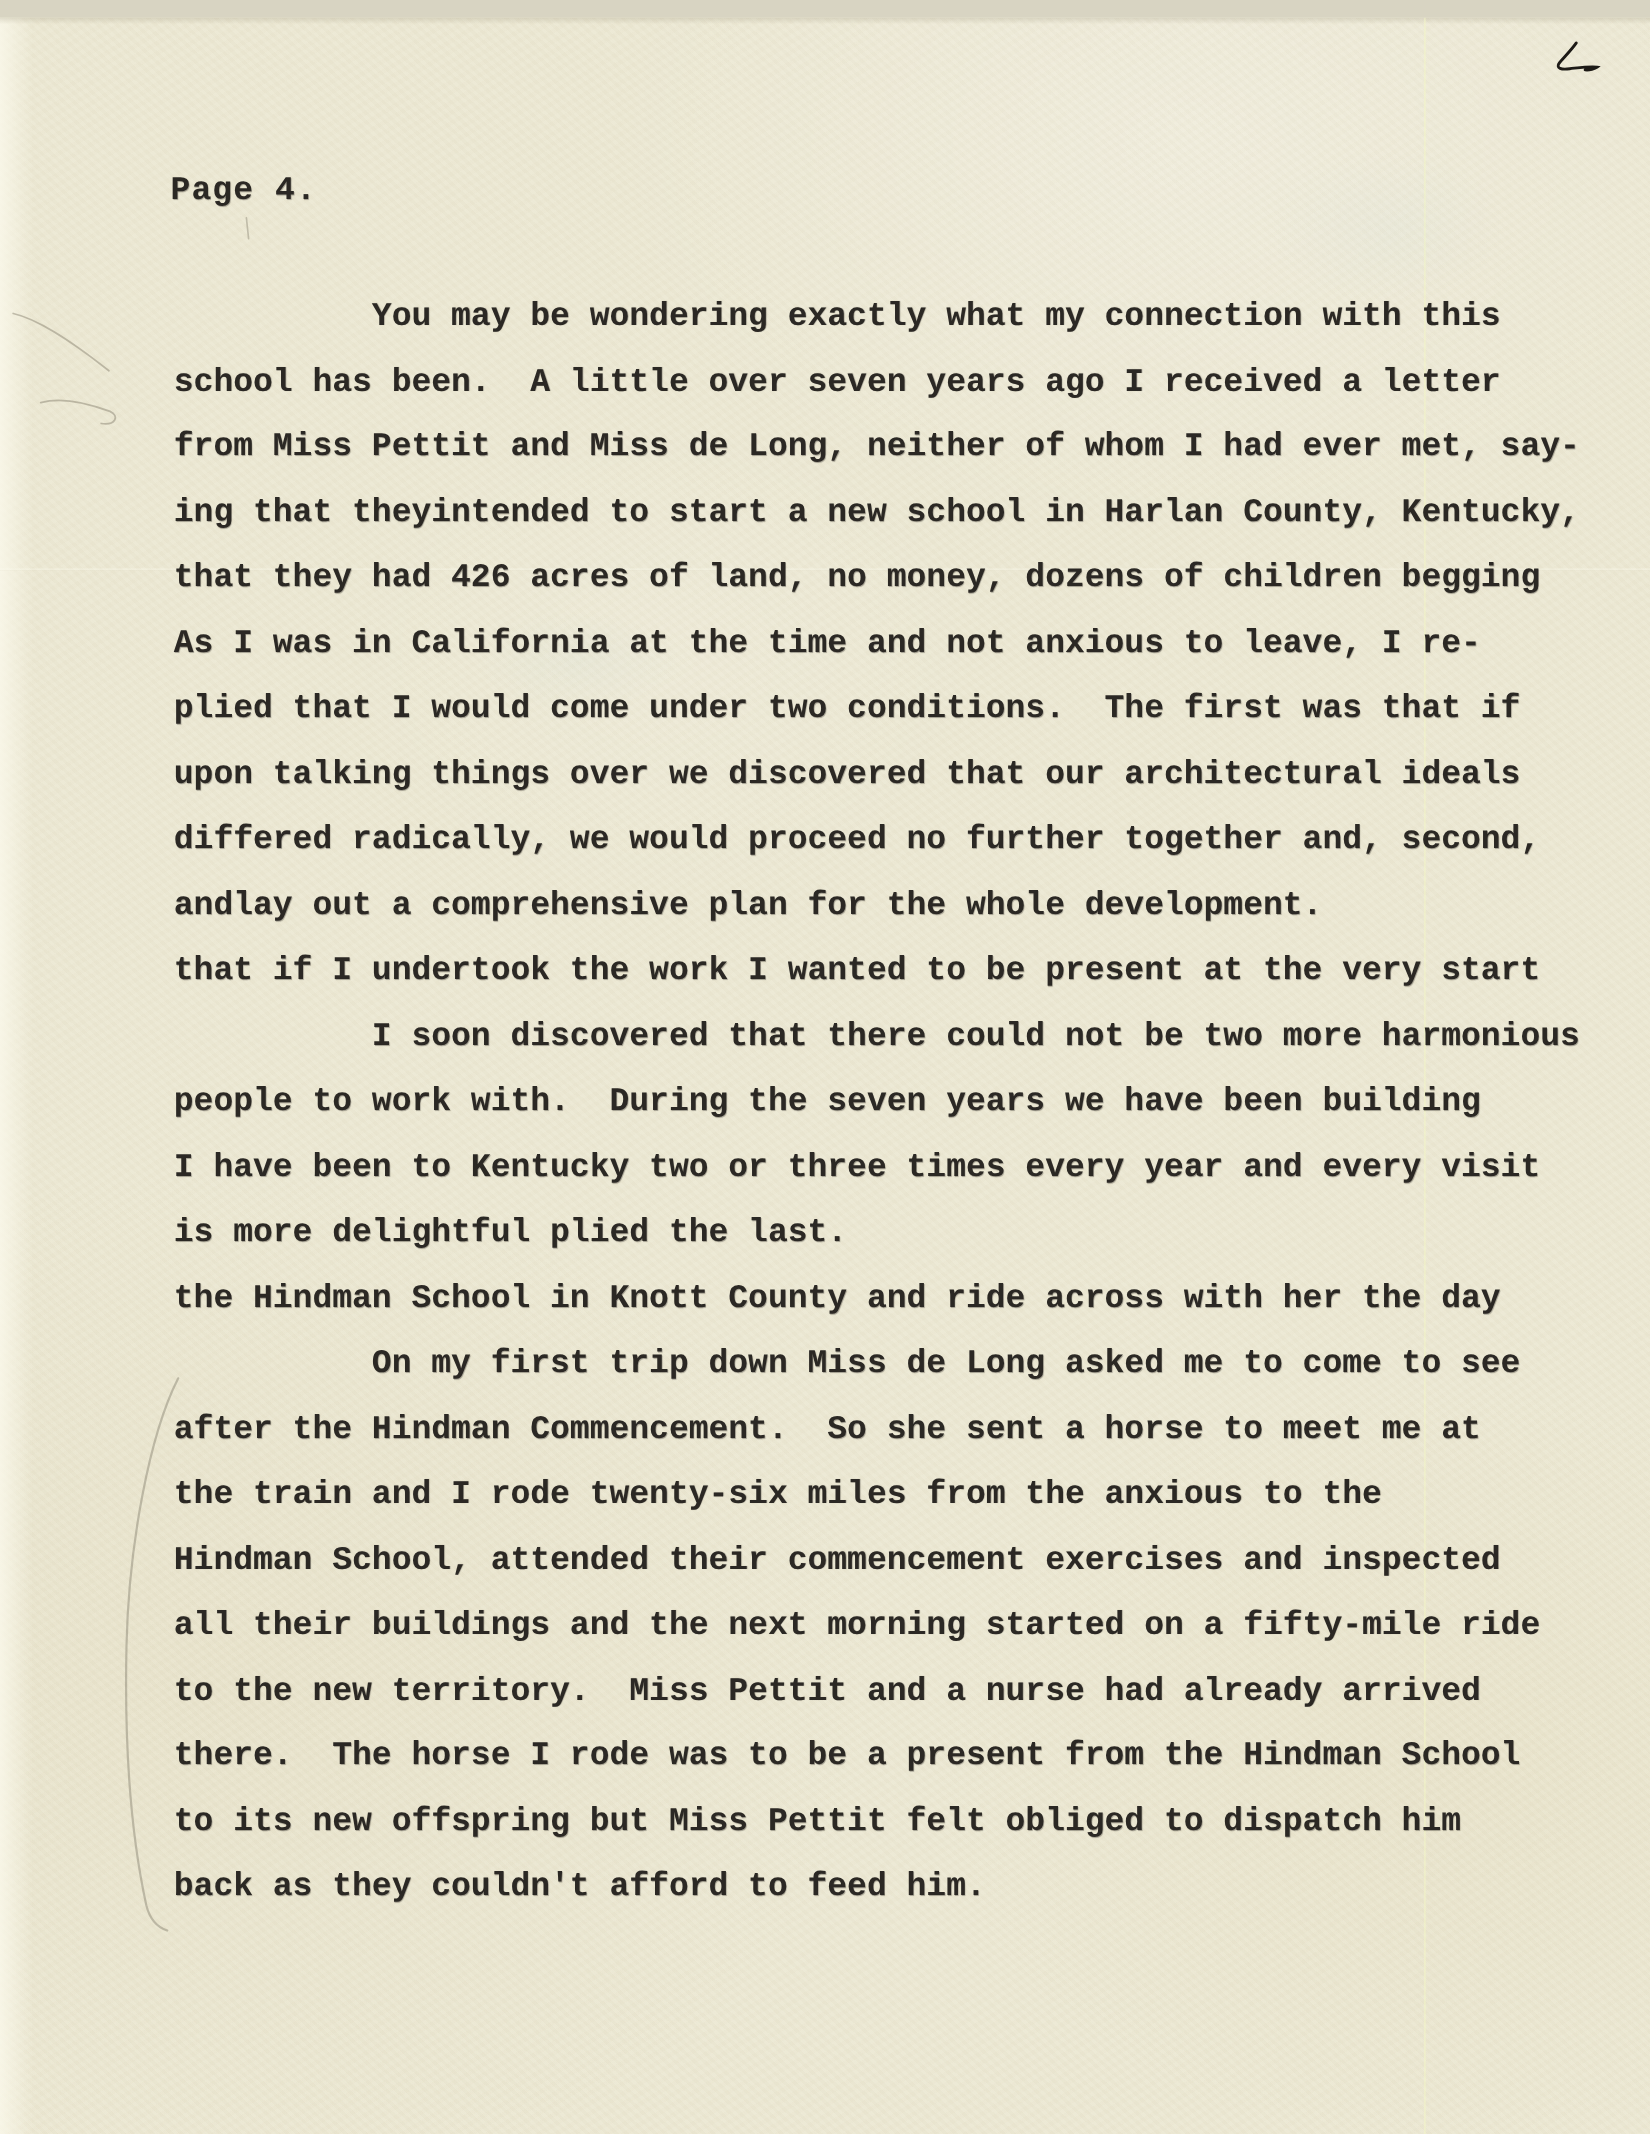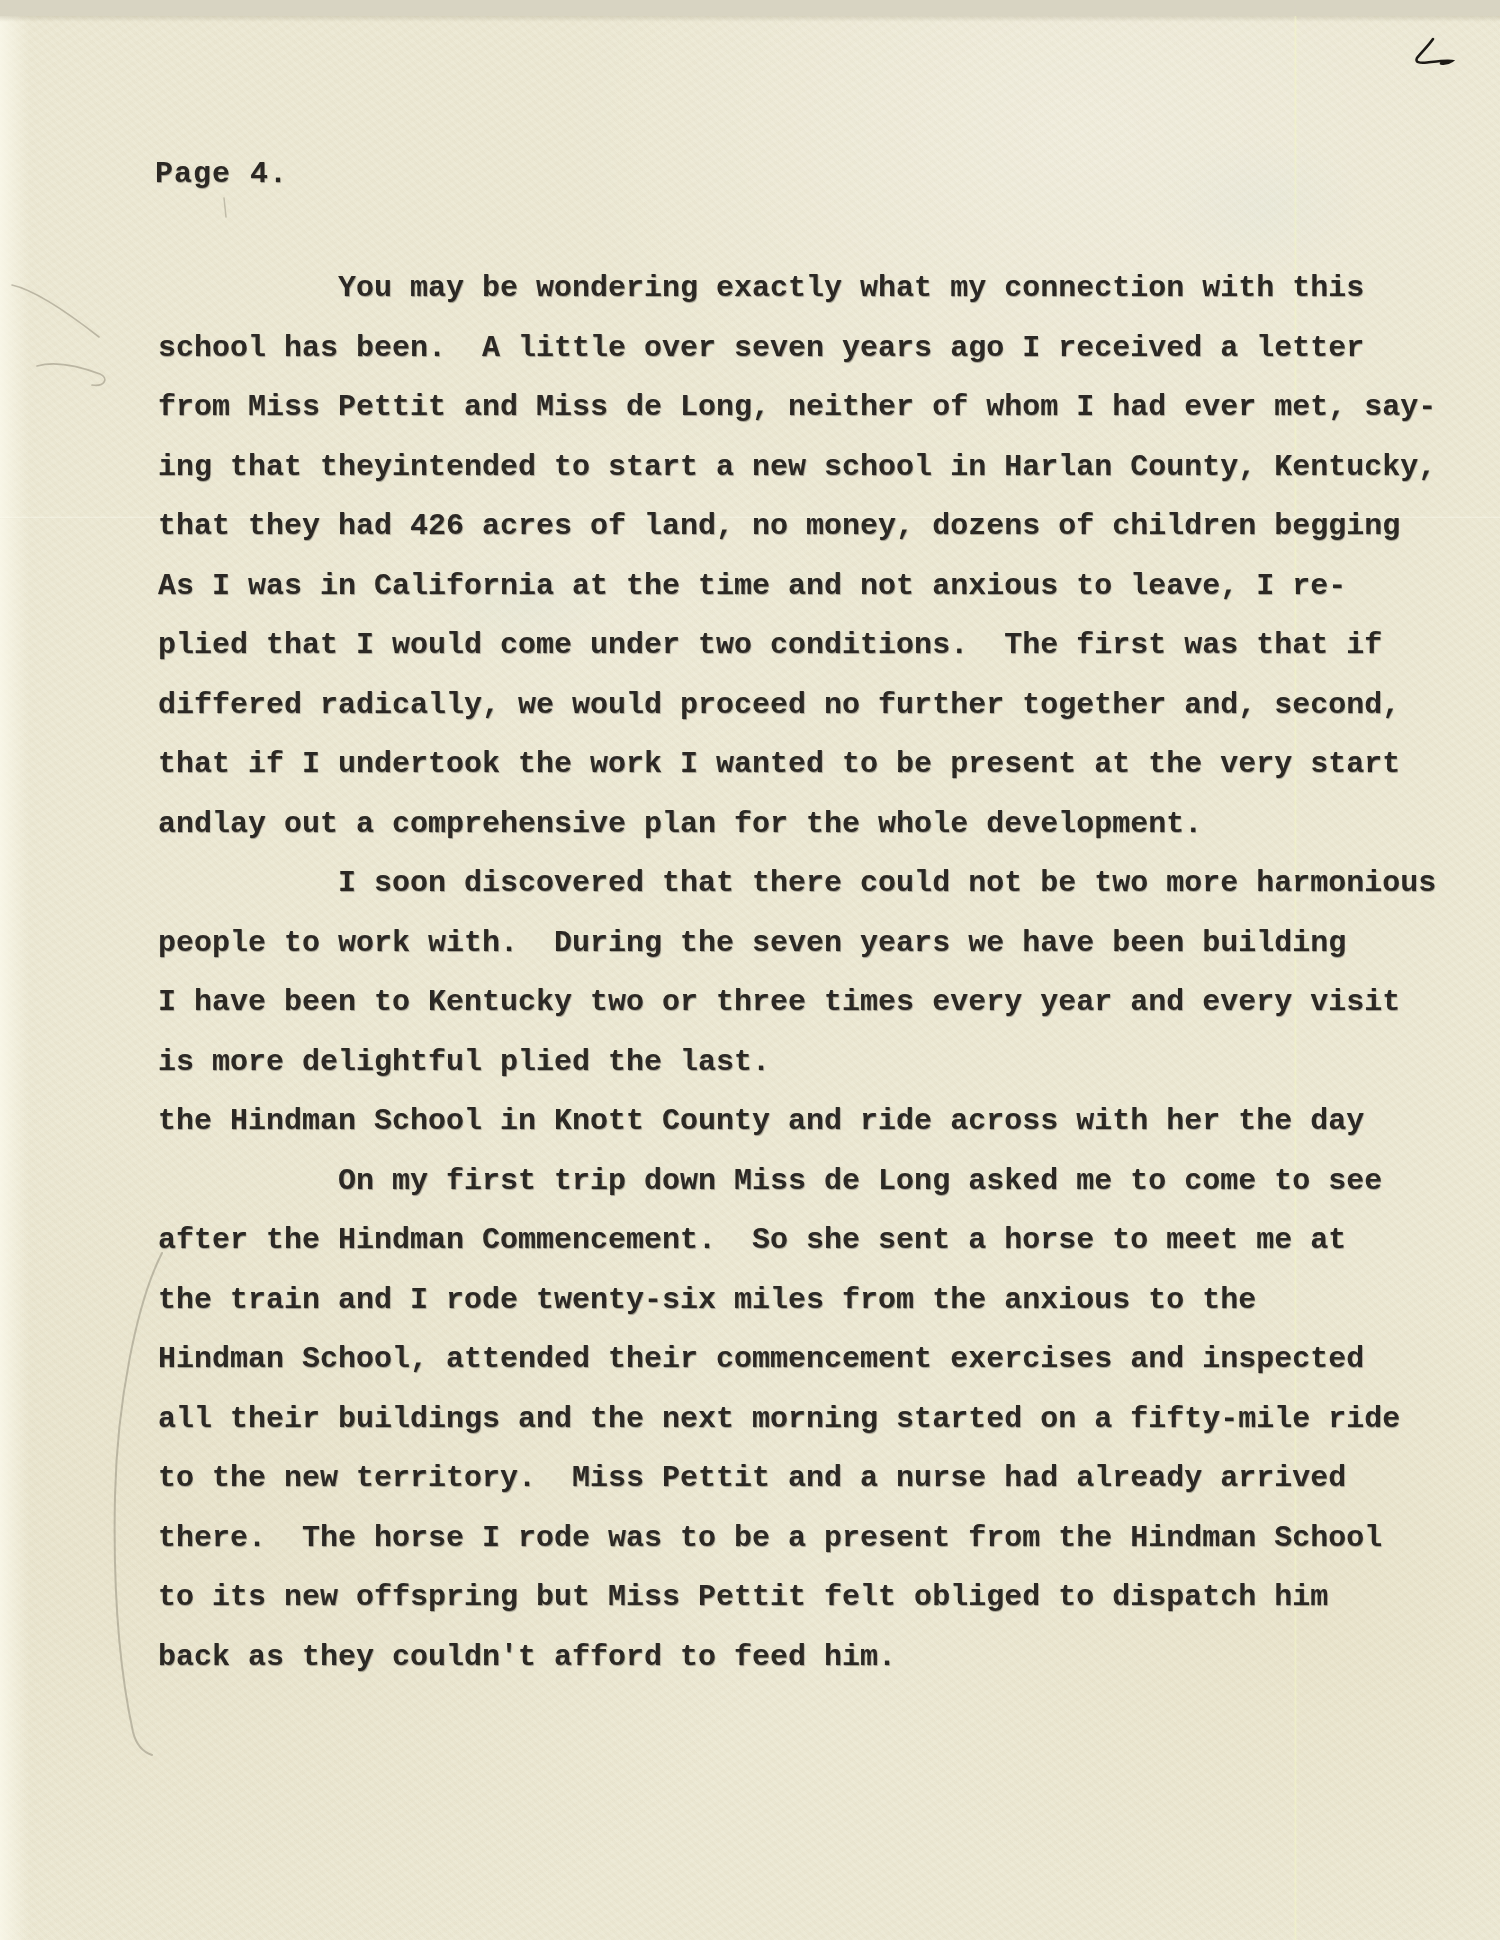--- a/index.html
+++ b/index.html
@@ -125,23 +125,24 @@
   <div class="page-label">Page 4.</div>
 
   <div class="letter-body">
       <div class="tline">          You may be wondering exactly what my connection with this</div>
       <div class="tline">school has been.  A little over seven years ago I received a letter</div>
       <div class="tline">from Miss Pettit and Miss de Long, neither of whom I had ever met, say-</div>
       <div class="tline">ing that theyintended to start a new school in Harlan County, Kentucky,</div>
       <div class="tline">that they had 426 acres of land, no money, dozens of children begging</div>
       <div class="tline">As I was in California at the time and not anxious to leave, I re-</div>
       <div class="tline">plied that I would come under two conditions.  The first was that if</div>
+      <div class="tline">upon talking things over we discovered that our architectural ideals</div>
       <div class="tline">differed radically, we would proceed no further together and, second,</div>
+      <div class="tline">andlay out a comprehensive plan for the whole development.</div>
       <div class="tline">that if I undertook the work I wanted to be present at the very start</div>
-      <div class="tline">andlay out a comprehensive plan for the whole development.</div>
       <div class="tline">          I soon discovered that there could not be two more harmonious</div>
       <div class="tline">people to work with.  During the seven years we have been building</div>
       <div class="tline">I have been to Kentucky two or three times every year and every visit</div>
       <div class="tline">is more delightful plied the last.</div>
       <div class="tline">the Hindman School in Knott County and ride across with her the day</div>
       <div class="tline">          On my first trip down Miss de Long asked me to come to see</div>
       <div class="tline">after the Hindman Commencement.  So she sent a horse to meet me at</div>
       <div class="tline">the train and I rode twenty-six miles from the anxious to the</div>
       <div class="tline">Hindman School, attended their commencement exercises and inspected</div>
       <div class="tline">all their buildings and the next morning started on a fifty-mile ride</div>

